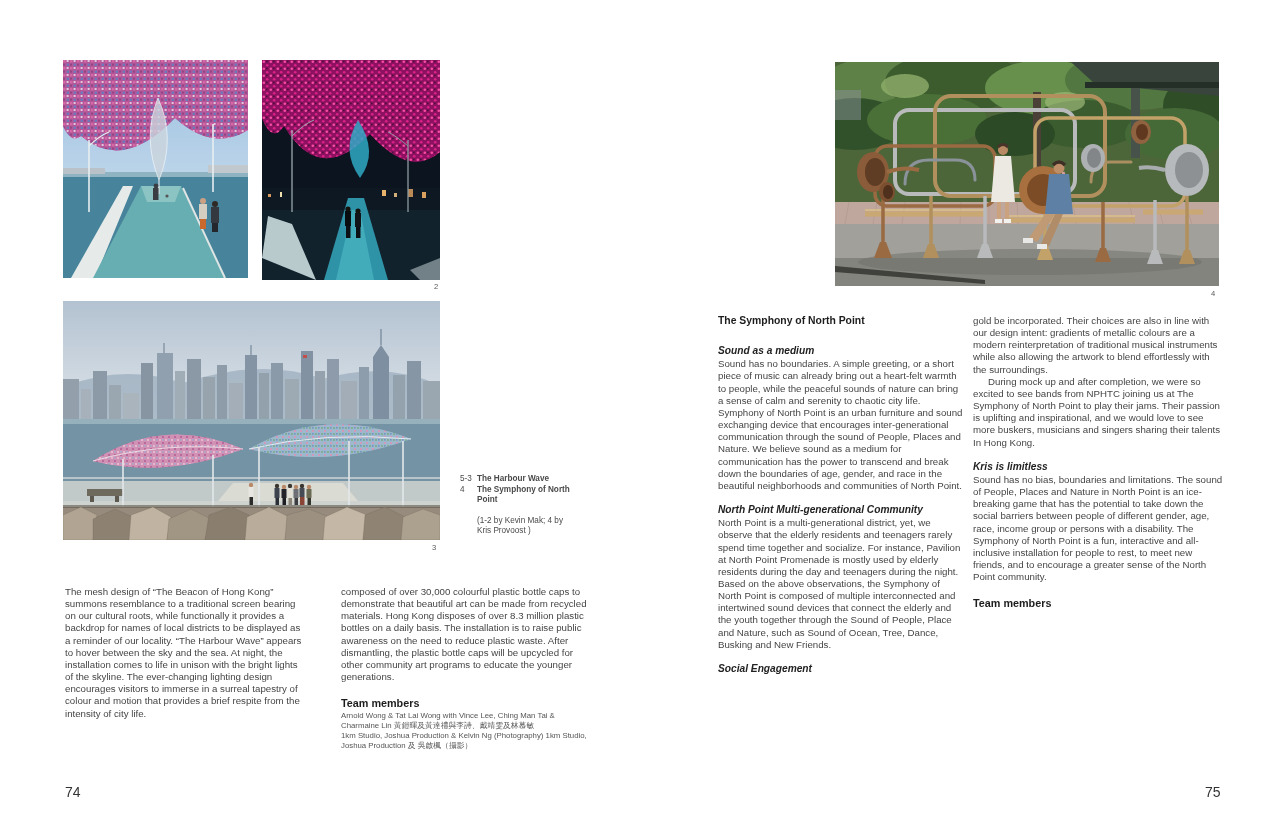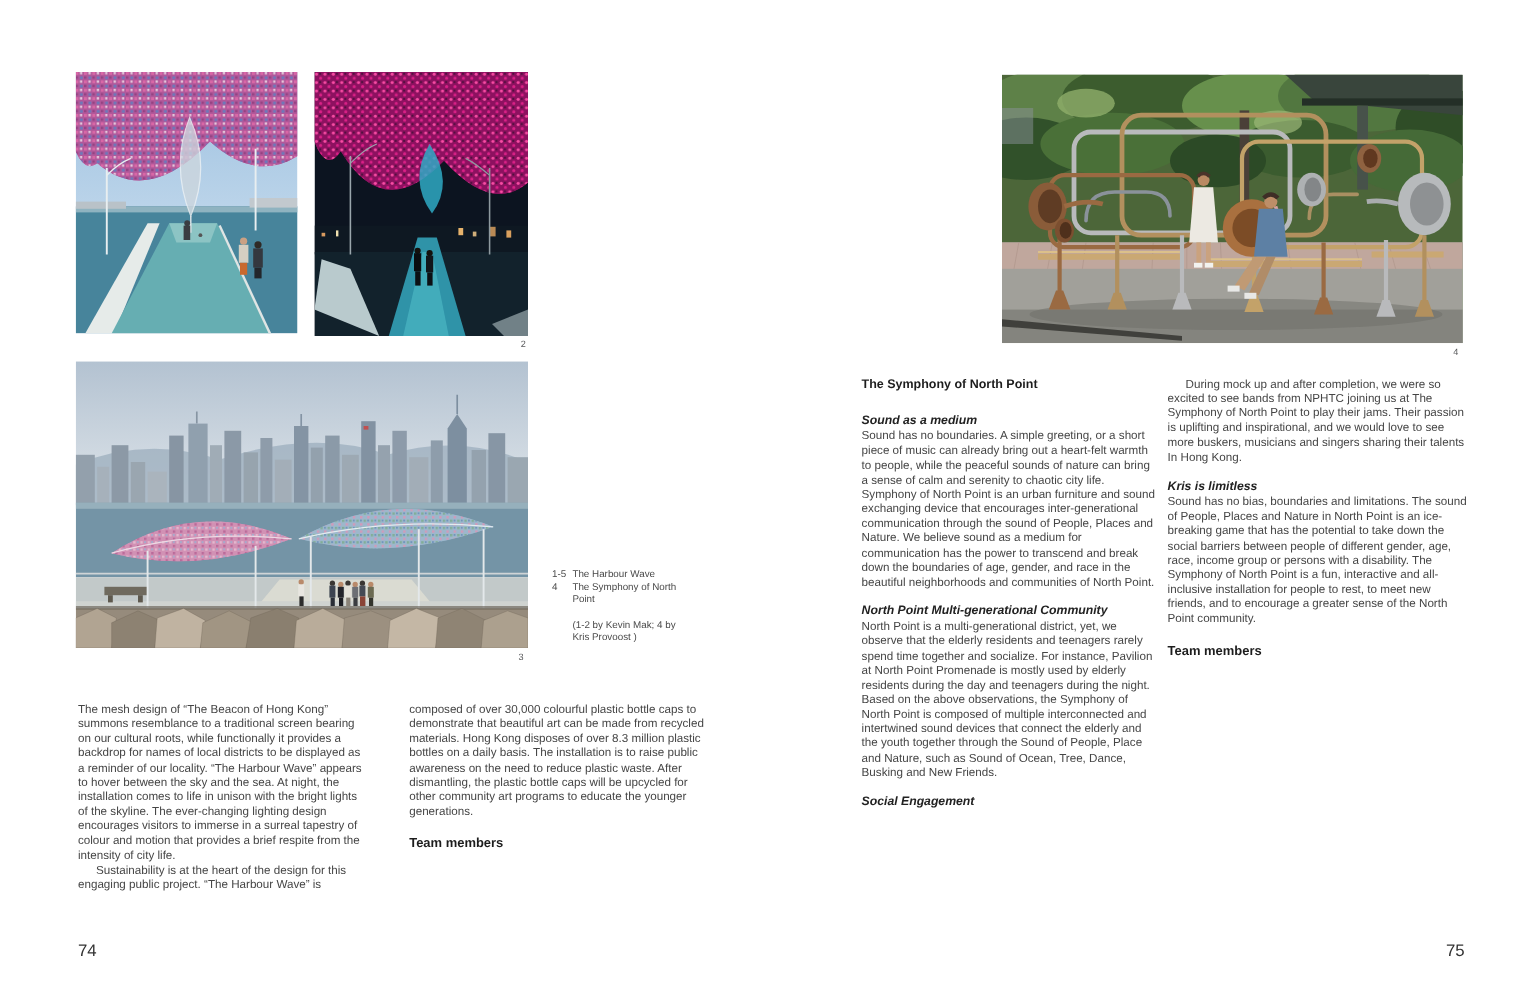--- a/index.html
+++ b/index.html
@@ -20,21 +20,21 @@
   .sec-head{font-weight:bold;font-style:italic;font-size:10.2px;color:#222;margin:0 0 1px 0;}
   .col-title{font-weight:bold;font-size:10.4px;color:#1d1d1d;margin:0 0 18px 0;font-style:normal;}
   .team-head{font-weight:bold;font-size:10.8px;color:#1d1d1d;margin:14px 0 2px 0;}
   .credits{font-size:7.8px;line-height:9.8px;color:#555;white-space:pre-line;}
   .caption{
     position:absolute;left:460px;top:474px;width:118px;
     font-size:8.2px;line-height:10.6px;color:#4a4a4a;
   }
   .caption .row{display:flex;}
   .caption .num{width:17px;flex:0 0 17px;}
-  .caption .txt{flex:1;}
+  .caption .txt{flex:1;font-weight:bold;}
   .caption .credit{margin-top:10px;white-space:pre-line;padding-left:17px;}
   .pagenum{position:absolute;font-size:14px;color:#333;}
 </style>
 </head>
 <body>
 
 <div class="spread">
 
   <div class="photo" style="left:63px;top:60px;width:185px;height:218px;">
     <svg viewBox="0 0 185 218" preserveAspectRatio="none">
@@ -240,38 +240,41 @@
         <polygon points="260,239 262,216 284,206 304,214 300,239" fill="#c4b7a5"></polygon>
         <polygon points="300,239 302,214 322,206 342,216 338,239" fill="#8f8474"></polygon>
         <polygon points="338,239 340,216 360,208 377,214 377,239" fill="#aca08e"></polygon>
       </g>
     </svg>
   </div>
   <div class="figlabel" style="left:432px;top:543px;">3</div>
 
   <aside class="caption">
     <div class="row">
-      <span class="num">1-5</span>
+      <span class="num">5-3</span>
       <span class="txt">The Harbour Wave</span>
     </div>
     <div class="row">
       <span class="num">4</span>
       <span class="txt">The Symphony of North Point</span>
     </div>
     <div class="credit">(1-2 by Kevin Mak; 4 by
 Kris Provoost )</div>
   </aside>
 
   <div class="body-col" style="left:65px;top:586px;width:240px;">
     <p>The mesh design of “The Beacon of Hong Kong” summons resemblance to a traditional screen bearing on our cultural roots, while functionally it provides a backdrop for names of local districts to be displayed as a reminder of our locality. “The Harbour Wave” appears to hover between the sky and the sea. At night, the installation comes to life in unison with the bright lights of the skyline. The ever-changing lighting design encourages visitors to immerse in a surreal tapestry of colour and motion that provides a brief respite from the intensity of city life.</p>
-    <p class="indent">Sustainability is at the heart of the design for this engaging public project. “The Harbour Wave” is</p>
   </div>
   <div class="body-col" style="left:320px;top:586px;width:252px;margin-left:21px;">
     <p>composed of over 30,000 colourful plastic bottle caps to demonstrate that beautiful art can be made from recycled materials. Hong Kong disposes of over 8.3 million plastic bottles on a daily basis. The installation is to raise public awareness on the need to reduce plastic waste. After dismantling, the plastic bottle caps will be upcycled for other community art programs to educate the younger generations.</p>
     <h3 class="team-head">Team members</h3>
+    <div class="credits">Arnold Wong &amp; Tat Lai Wong with Vince Lee, Ching Man Tai &amp;
+Charmaine Lin 黃鎧暉及黃達禮與李詩、戴靖雯及林慕敏
+1km Studio, Joshua Production &amp; Kelvin Ng (Photography) 1km Studio,
+Joshua Production 及 吳啟楓（攝影）</div>
   </div>
 
   <div class="pagenum" style="left:65px;top:784px;">74</div>
 
   <div class="photo" style="left:835px;top:62px;width:384px;height:224px;">
     <svg viewBox="0 0 384 224" preserveAspectRatio="none">
       <rect width="384" height="224" fill="#4c6639"></rect>
       <g>
         <ellipse cx="40" cy="30" rx="60" ry="34" fill="#5e8148"></ellipse>
         <ellipse cx="120" cy="20" rx="70" ry="30" fill="#3c5c2e"></ellipse>
@@ -386,20 +389,21 @@
     <h3 class="sec-head">Sound as a medium</h3>
     <p>Sound has no boundaries. A simple greeting, or a short piece of music can already bring out a heart-felt warmth to people, while the peaceful sounds of nature can bring a sense of calm and serenity to chaotic city life. Symphony of North Point is an urban furniture and sound exchanging device that encourages inter-generational communication through the sound of People, Places and Nature. We believe sound as a medium for communication has the power to transcend and break down the boundaries of age, gender, and race in the beautiful neighborhoods and communities of North Point.</p>
     <div class="gap"></div>
     <h3 class="sec-head">North Point Multi-generational Community</h3>
     <p>North Point is a multi-generational district, yet, we observe that the elderly residents and teenagers rarely spend time together and socialize. For instance, Pavilion at North Point Promenade is mostly used by elderly residents during the day and teenagers during the night. Based on the above observations, the Symphony of North Point is composed of multiple interconnected and intertwined sound devices that connect the elderly and the youth together through the Sound of People, Place and Nature, such as Sound of Ocean, Tree, Dance, Busking and New Friends.</p>
     <div class="gap"></div>
     <h3 class="sec-head">Social Engagement</h3>
   </div>
 
   <div class="body-col" style="left:973px;top:315px;width:251px;">
+    <p>gold be incorporated. Their choices are also in line with our design intent: gradients of metallic colours are a modern reinterpretation of traditional musical instruments while also allowing the artwork to blend effortlessly with the surroundings.</p>
     <p class="indent">During mock up and after completion, we were so excited to see bands from NPHTC joining us at The Symphony of North Point to play their jams. Their passion is uplifting and inspirational, and we would love to see more buskers, musicians and singers sharing their talents In Hong Kong.</p>
     <div class="gap"></div>
     <h3 class="sec-head">Kris is limitless</h3>
     <p>Sound has no bias, boundaries and limitations. The sound of People, Places and Nature in North Point is an ice-breaking game that has the potential to take down the social barriers between people of different gender, age, race, income group or persons with a disability. The Symphony of North Point is a fun, interactive and all-inclusive installation for people to rest, to meet new friends, and to encourage a greater sense of the North Point community.</p>
     <h3 class="team-head">Team members</h3>
   </div>
 
   <div class="pagenum" style="left:1205px;top:784px;">75</div>
 
 </div>

